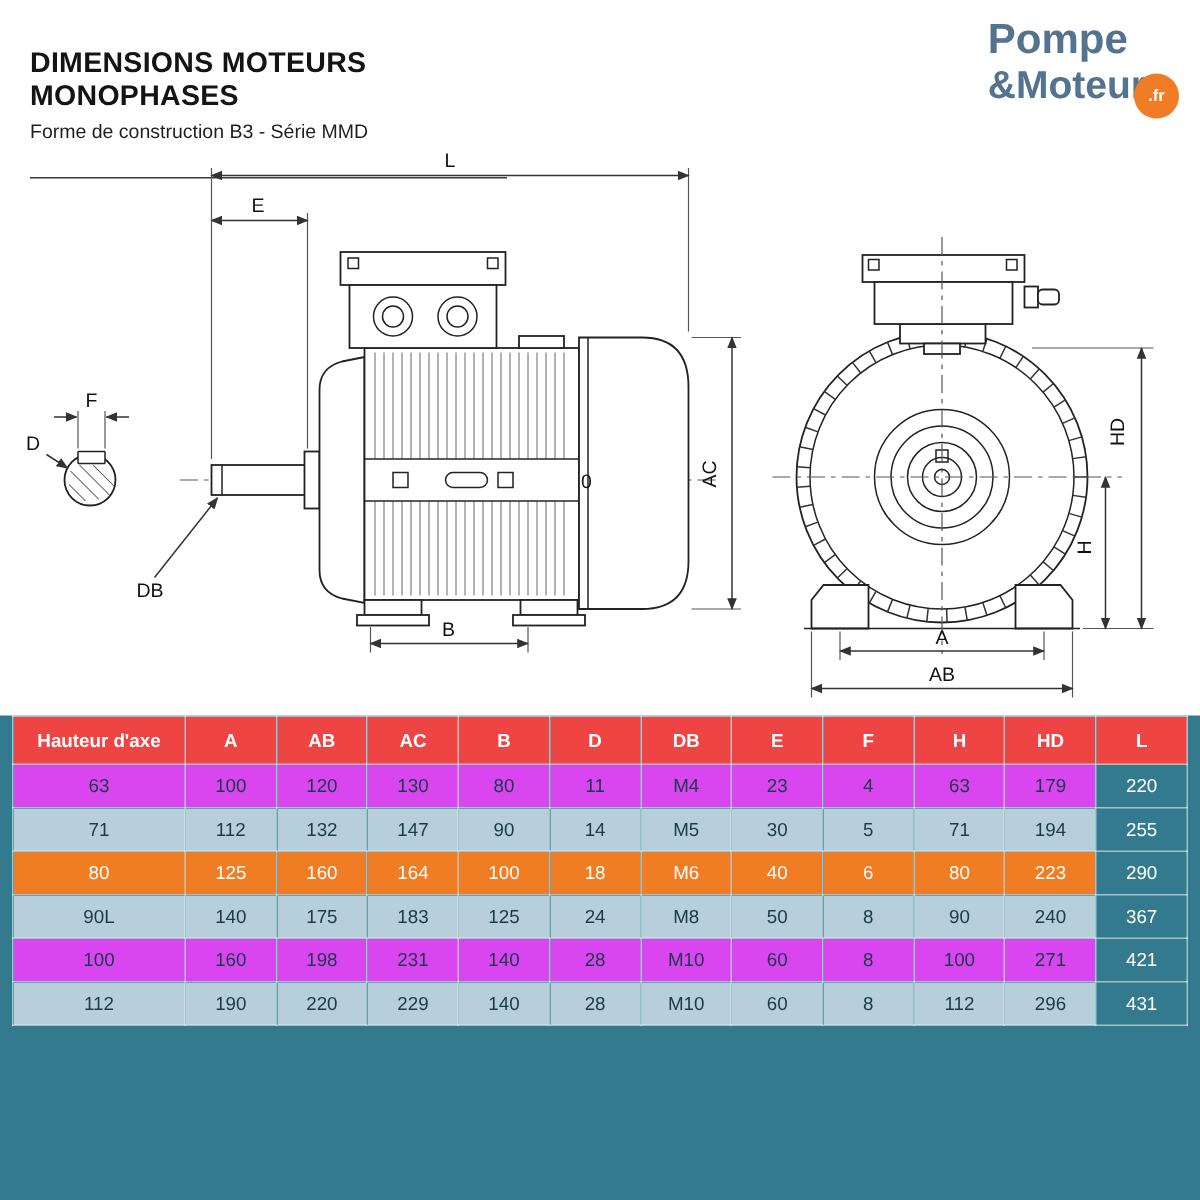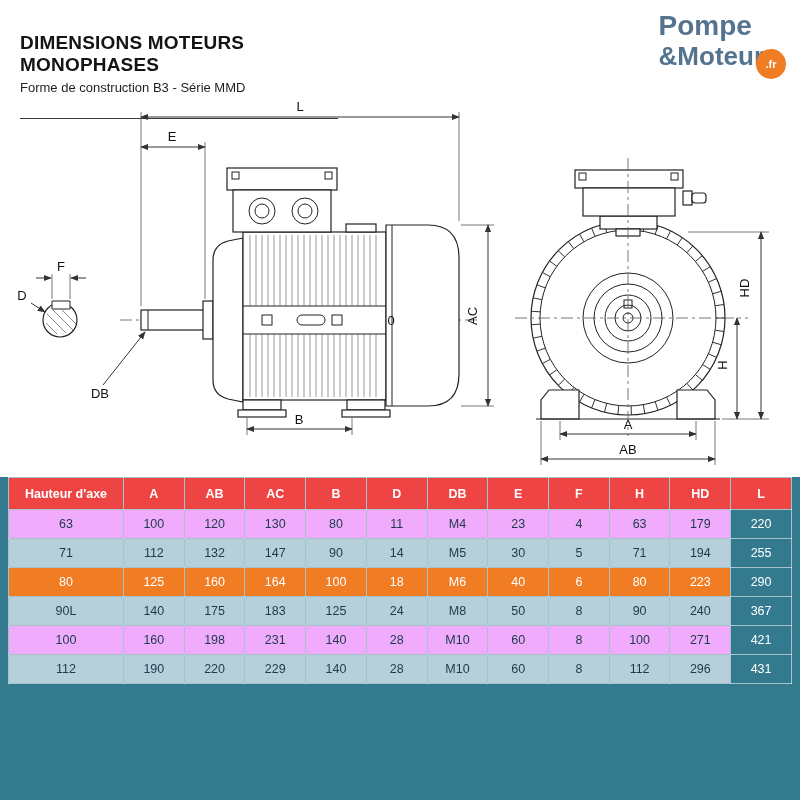--- a/index.html
+++ b/index.html
@@ -33,21 +33,21 @@
   [data-name="side-fins"] line{stroke:#555;stroke-width:.6;}
   [data-name="front-fin-ticks"] line{stroke:#333;stroke-width:1;}
 
   
   .bottom{position:absolute;top:477px;left:0;width:800px;height:323px;background:#337a8f;}
   table{border-collapse:collapse;width:784px;margin:0 8px;table-layout:fixed;}
   th,td{border:1px solid rgba(255,255,255,.55);text-align:center;overflow:hidden;}
   th{background:#ef4444;color:#fff;font-size:12.5px;font-weight:bold;height:29px;}
   th:first-child{width:112px;}
   td{height:26px;font-size:12.5px;color:#1b3a4a;}
-  tr.light td{background:#f0abfc;}
+  tr.light td{background:#d946ef;}
   tr.medium td{background:#b6cfda;text-align:center;}
   tr.highlight td{background:#f07c23;color:#fff;}
   table td.lcol{background:#337a8f;color:#fff;}
   tr.highlight td.lcol{background:#337a8f;color:#fff;}
 </style>
 </head>
 <body>
 
 <div class="page" data-name="page">
 

